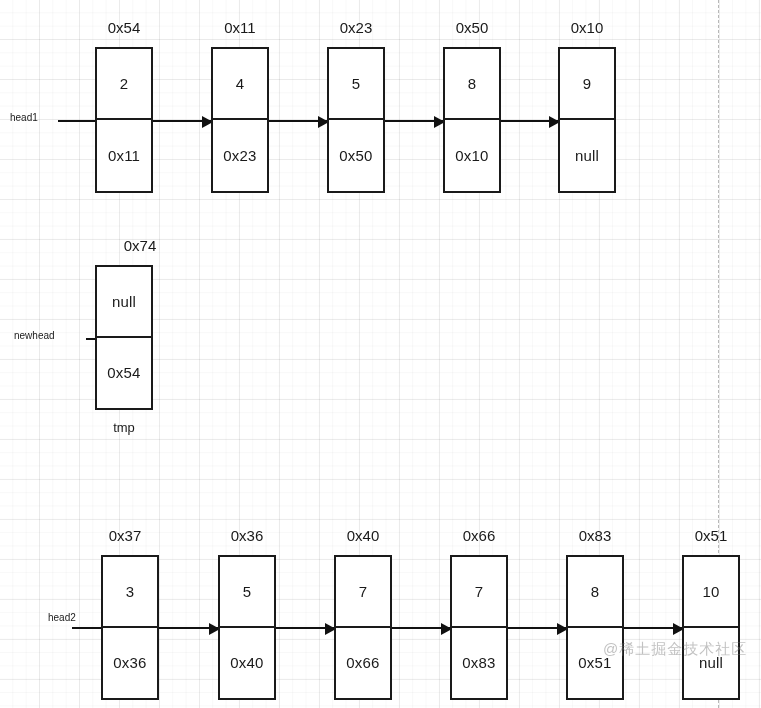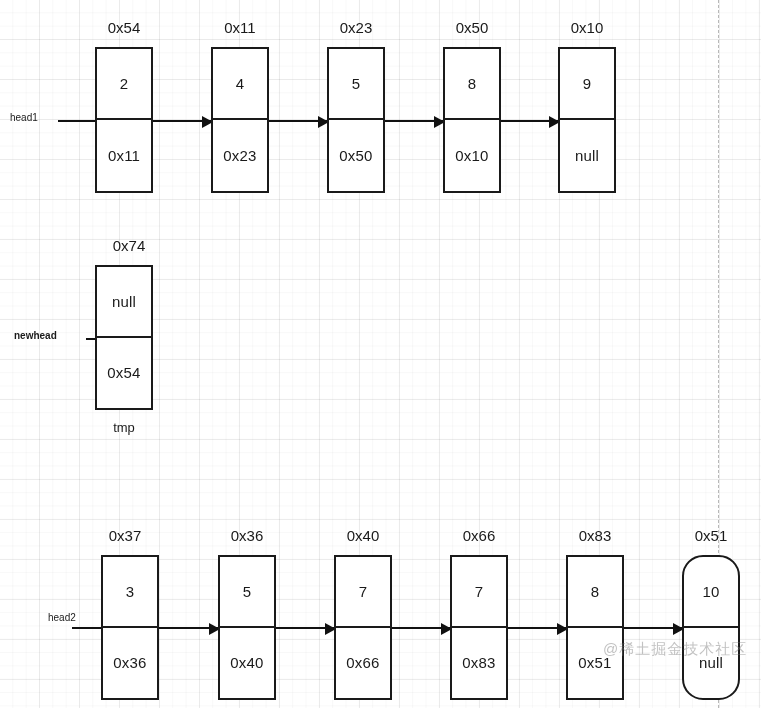--- a/index.html
+++ b/index.html
@@ -151,24 +151,24 @@
     <div class="cell next">0x10</div>
   </div>
   <div class="arrow" style="left:501px; top:120px; width:57px;"></div>
 
   <div class="addr-label" style="left:558px; top:19px; width:58px;">0x10</div>
   <div class="node" style="left:558px; top:47px; width:58px; height:146px;">
     <div class="cell data">9</div>
     <div class="cell next">null</div>
   </div>
 
-  <div class="head-label" style="left:14px; top:330px;font-weight:bold;">newhead</div>
+  <div class="head-label" style="left:14px; top:330px;">newhead</div>
   <div class="stub" style="left:86px; top:338px; width:10px;"></div>
 
-  <div class="addr-label" style="left:100px; top:237px; width:58px;">0x74</div>
+  <div class="addr-label" style="left:111px; top:237px; width:58px;">0x74</div>
   <div class="node" style="left:95px; top:265px; width:58px; height:145px;">
     <div class="cell data">null</div>
     <div class="cell next">0x54</div>
   </div>
   <div class="under-label" style="left:95px; top:420px; width:58px;">tmp</div>
 
   <div class="head-label" style="left:24px; top:612px;margin-left:24px;">head2</div>
   <div class="stub" style="left:72px; top:627px; width:29px;"></div>
 
   <div class="addr-label" style="left:96px; top:527px; width:58px;">0x37</div>
@@ -200,20 +200,20 @@
   <div class="arrow" style="left:508px; top:627px; width:58px;"></div>
 
   <div class="addr-label" style="left:566px; top:527px; width:58px;">0x83</div>
   <div class="node" style="left:566px; top:555px; width:58px; height:145px;">
     <div class="cell data">8</div>
     <div class="cell next">0x51</div>
   </div>
   <div class="arrow" style="left:624px; top:627px; width:58px;"></div>
 
   <div class="addr-label" style="left:682px; top:527px; width:58px;">0x51</div>
-  <div class="node" style="left:682px; top:555px; width:58px; height:145px;border-radius:21px;">
+  <div class="node" style="left:682px; top:555px; width:58px; height:145px;">
     <div class="cell data">10</div>
     <div class="cell next">null</div>
   </div>
 
   <div class="watermark" style="left:603px; top:640px;">@稀土掘金技术社区</div>
 
 </div>
 
 </body></html>

